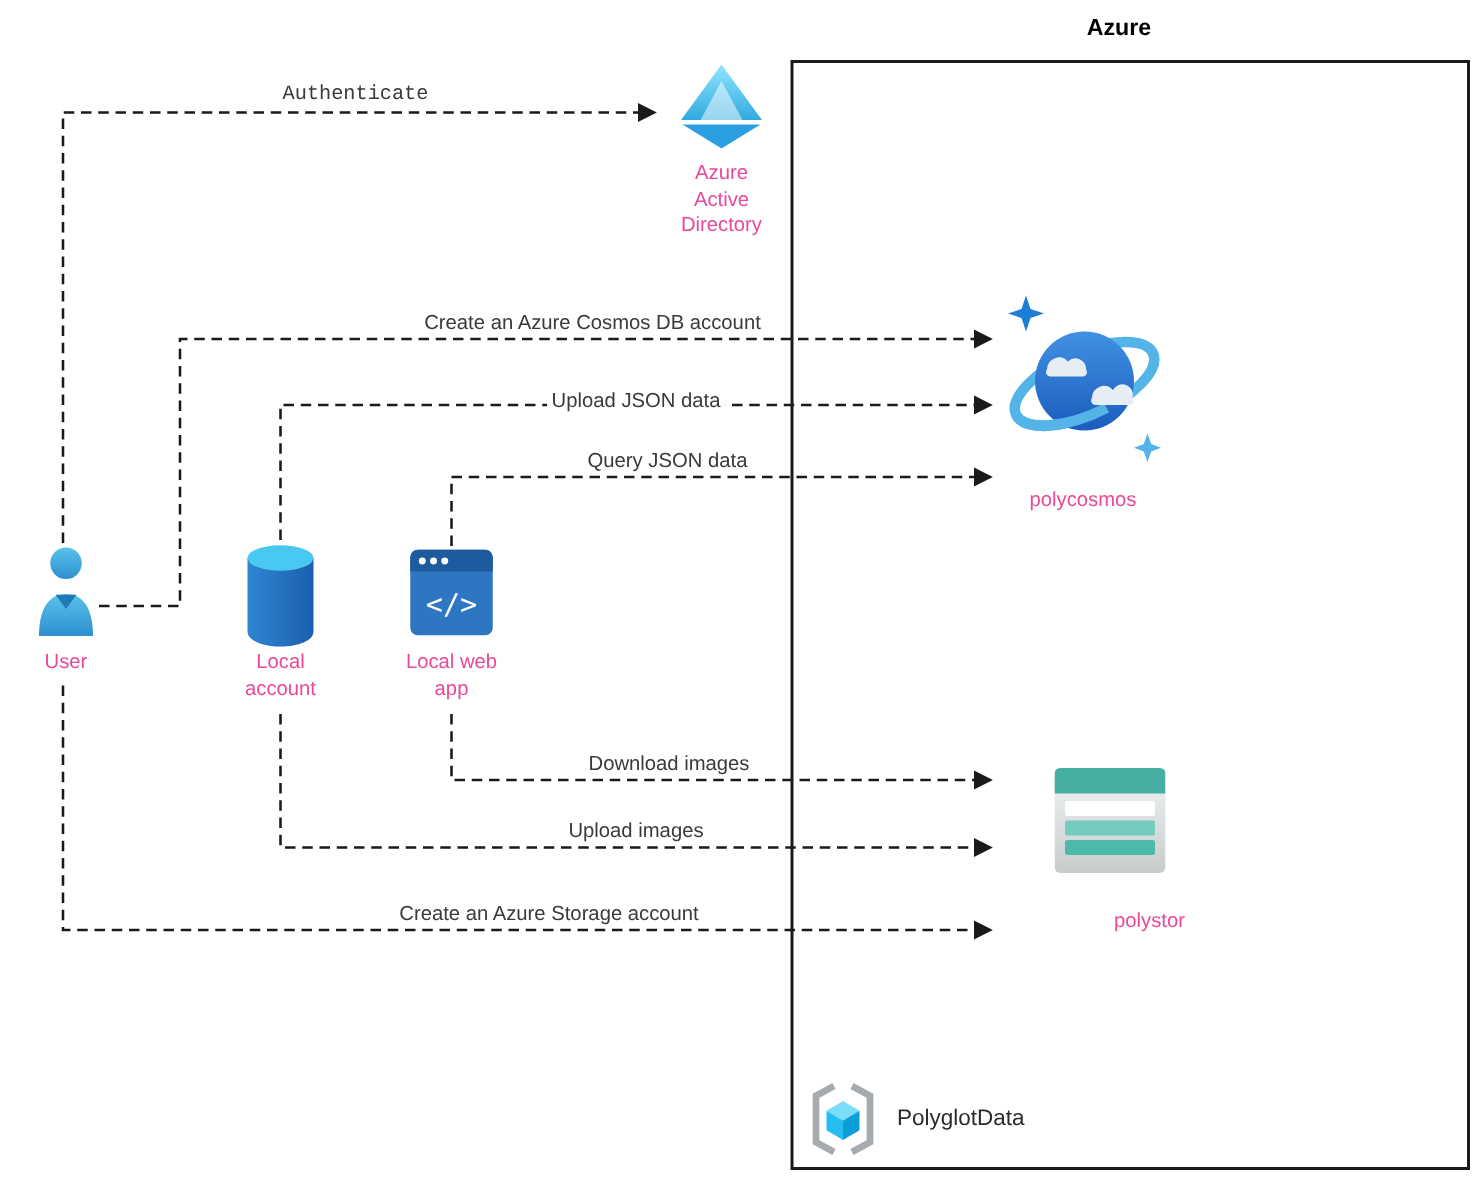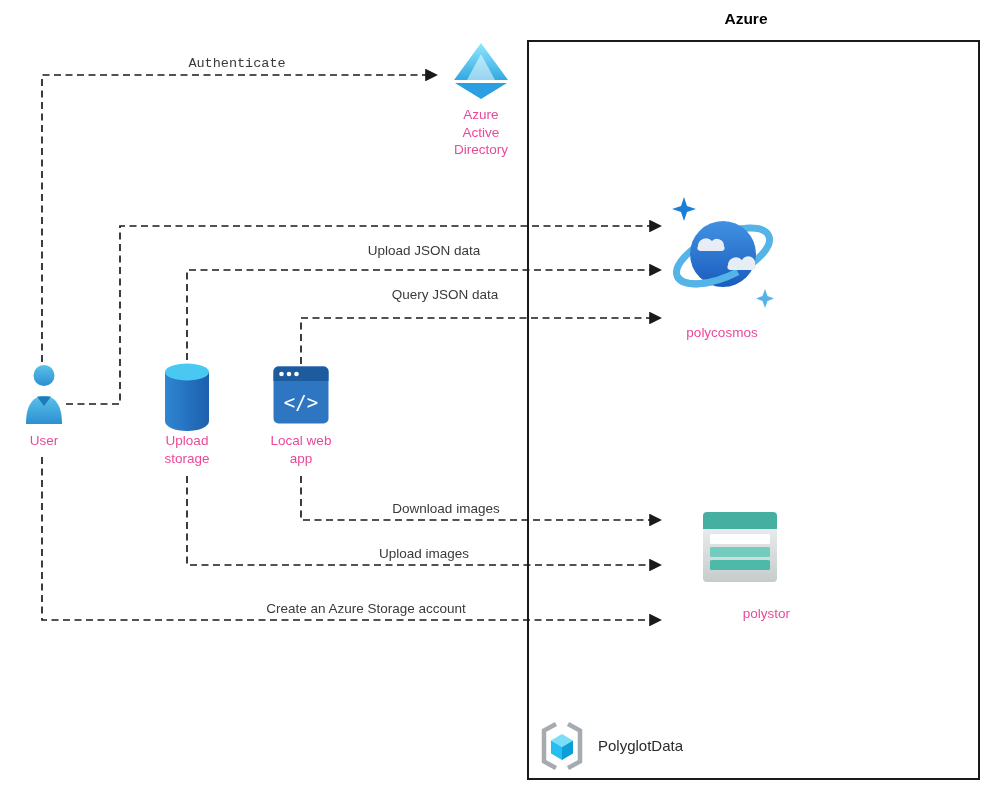--- a/index.html
+++ b/index.html
@@ -48,22 +48,23 @@
       <path d="M66,404 L120,404 L120,226 L660,226" marker-end="url(#arrow)"></path>
       <path d="M187,360 L187,270 L660,270" marker-end="url(#arrow)"></path>
       <path d="M301,364 L301,318 L660,318" marker-end="url(#arrow)"></path>
       <path d="M301,476 L301,520 L660,520" marker-end="url(#arrow)"></path>
       <path d="M187,476 L187,565 L660,565" marker-end="url(#arrow)"></path>
       <path d="M42,457 L42,620 L660,620" marker-end="url(#arrow)"></path>
     </g>
   </svg>
 
   <div class="edge-label" style="left:237px;top:57px;font-family:Liberation Mono, monospace;">Authenticate</div>
-  <div class="edge-label" style="left:424px;top:244px;text-align:right;">Upload JSON data</div>
-  <div class="edge-label" style="left:445px;top:288px;">Query JSON data</div>
+  <div class="edge-label" style="left:395px;top:208px;">Create an Azure Cosmos DB account</div>
+  <div class="edge-label" style="left:424px;top:260px;text-align:right;">Upload JSON data</div>
+  <div class="edge-label" style="left:445px;top:300px;">Query JSON data</div>
   <div class="edge-label" style="left:446px;top:502px;">Download images</div>
   <div class="edge-label" style="left:424px;top:547px;">Upload images</div>
   <div class="edge-label" style="left:366px;top:602px;">Create an Azure Storage account</div>
 
   <svg class="icon" style="left:453px;top:42px;" width="56" height="58" viewBox="0 0 56 58">
     <defs>
       <linearGradient id="aadTop" x1="0" y1="0" x2="0" y2="1">
         <stop offset="0" stop-color="#8fe7ff"></stop>
         <stop offset="1" stop-color="#32a9e0"></stop>
       </linearGradient>
@@ -90,21 +91,21 @@
   <svg class="icon" style="left:163px;top:362px;" width="48" height="70" viewBox="0 0 48 70">
     <defs>
       <linearGradient id="cylG" x1="0" y1="0" x2="1" y2="0">
         <stop offset="0" stop-color="#2f86d2"></stop>
         <stop offset="1" stop-color="#1c5fae"></stop>
       </linearGradient>
     </defs>
     <path d="M2,10 L2,59 C2,65 12,69 24,69 C36,69 46,65 46,59 L46,10 Z" fill="url(#cylG)"></path>
     <ellipse cx="24" cy="10" rx="22" ry="8.5" fill="#49c9f2"></ellipse>
   </svg>
-  <div class="node-label" style="left:187px;top:432px;width:60px;">Upload storage</div>
+  <div class="node-label" style="left:187px;top:432px;width:60px;">Local account</div>
 
   <svg class="icon" style="left:273px;top:366px;" width="56" height="58" viewBox="0 0 56 58">
     <rect x="0.5" y="0.5" width="55" height="57" rx="5" fill="#2e76c2"></rect>
     <path d="M0.5,5.5 a5,5 0 0 1 5,-5 h45 a5,5 0 0 1 5,5 v9.5 h-55 z" fill="#1d5b9f"></path>
     <circle cx="8.5" cy="8" r="2.3" fill="#ffffff"></circle>
     <circle cx="16" cy="8" r="2.3" fill="#ffffff"></circle>
     <circle cx="23.5" cy="8" r="2.3" fill="#ffffff"></circle>
     <text x="28" y="43" font-size="19" fill="#ffffff" text-anchor="middle" font-family="DejaVu Sans Mono, monospace">&lt;/&gt;</text>
   </svg>
   <div class="node-label" style="left:301px;top:432px;width:70px;">Local web app</div>

